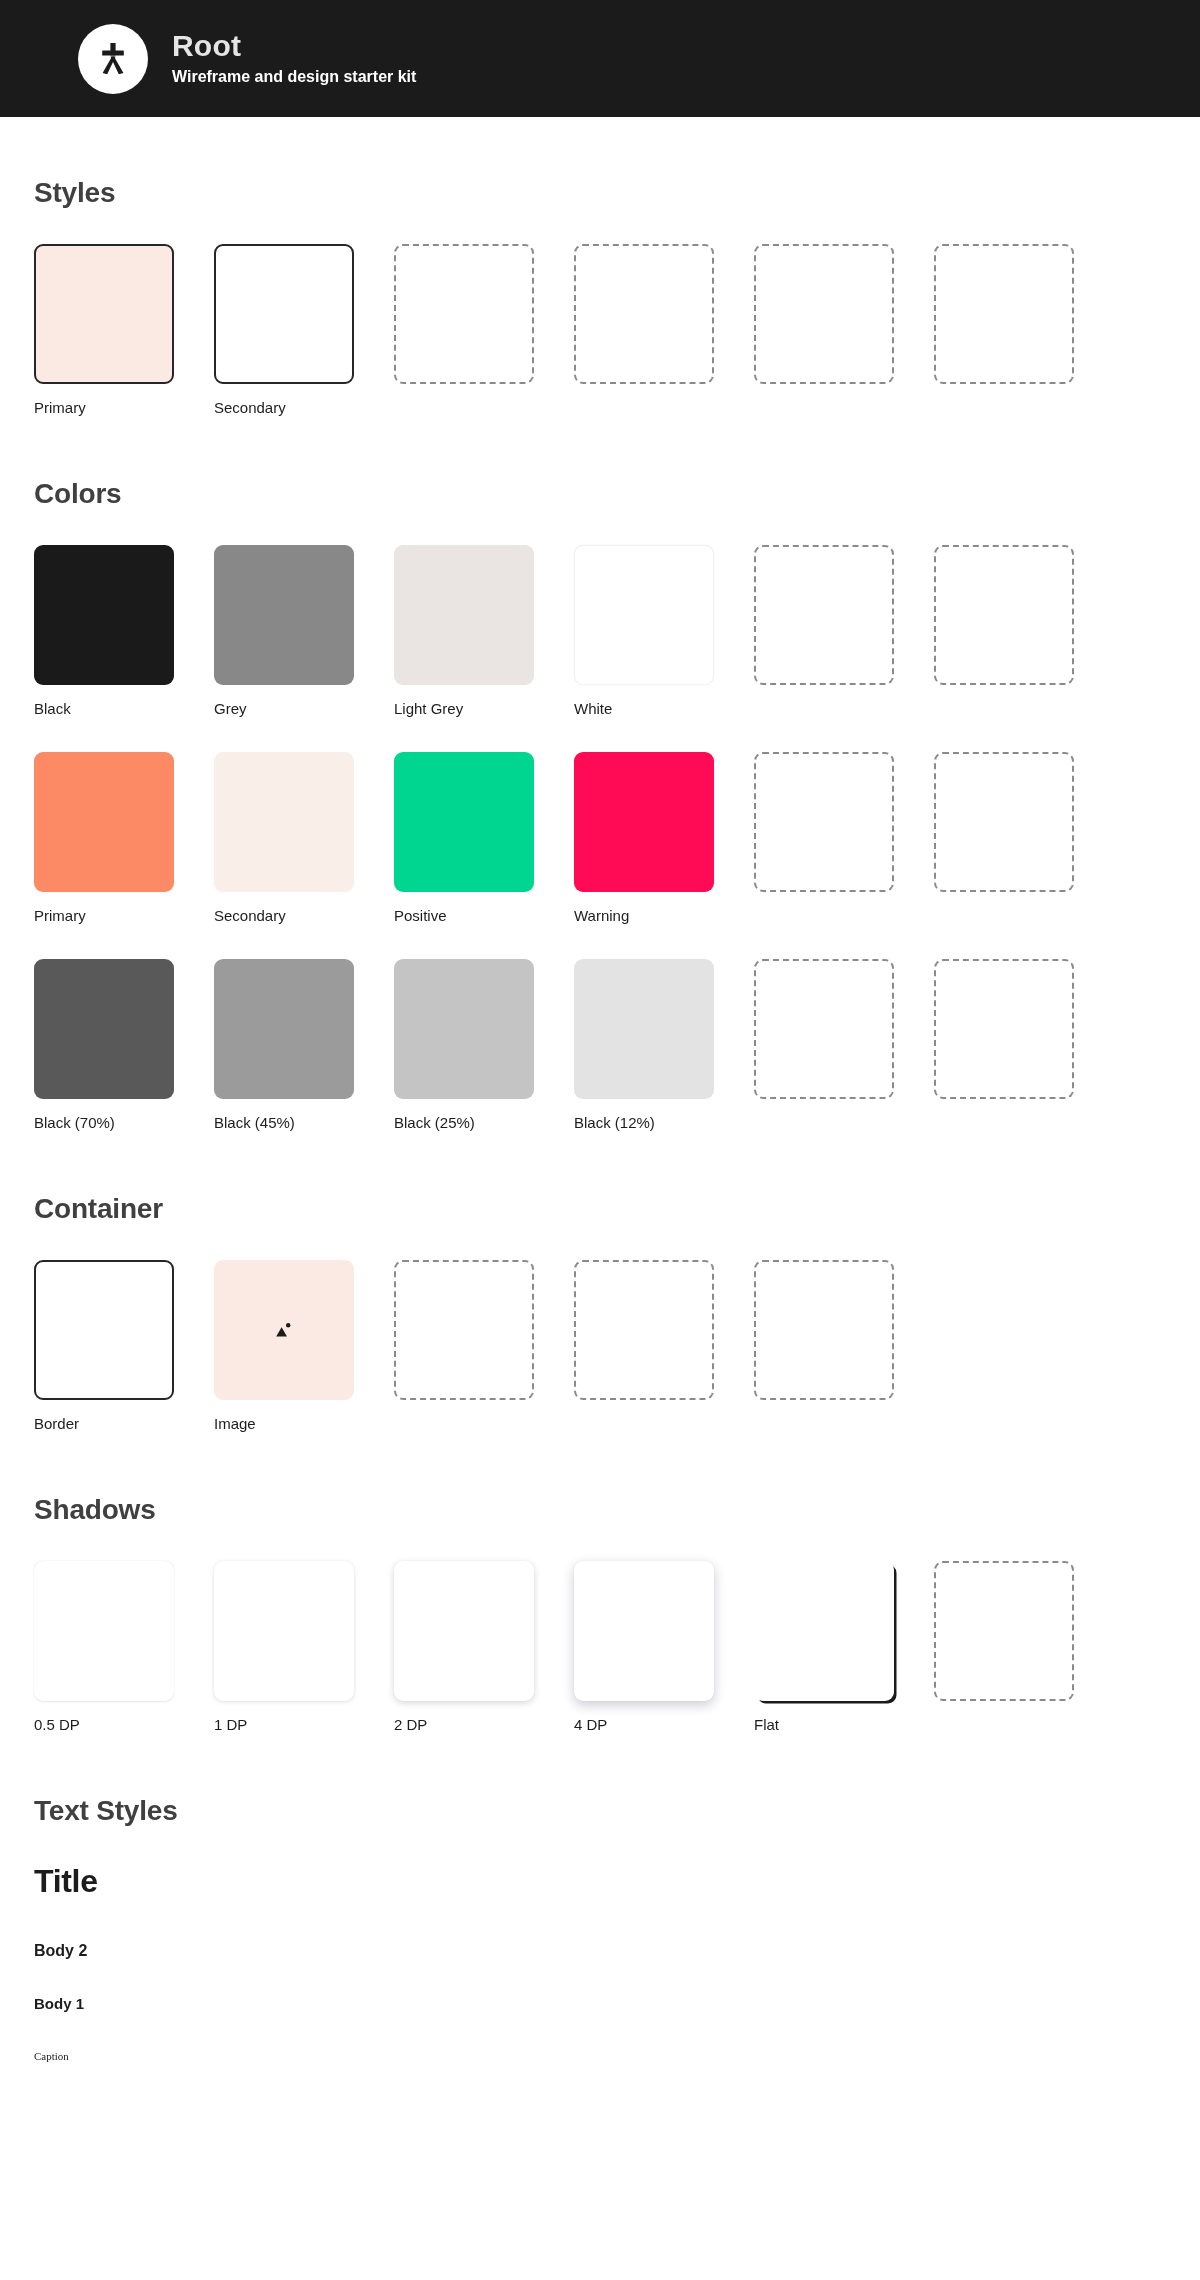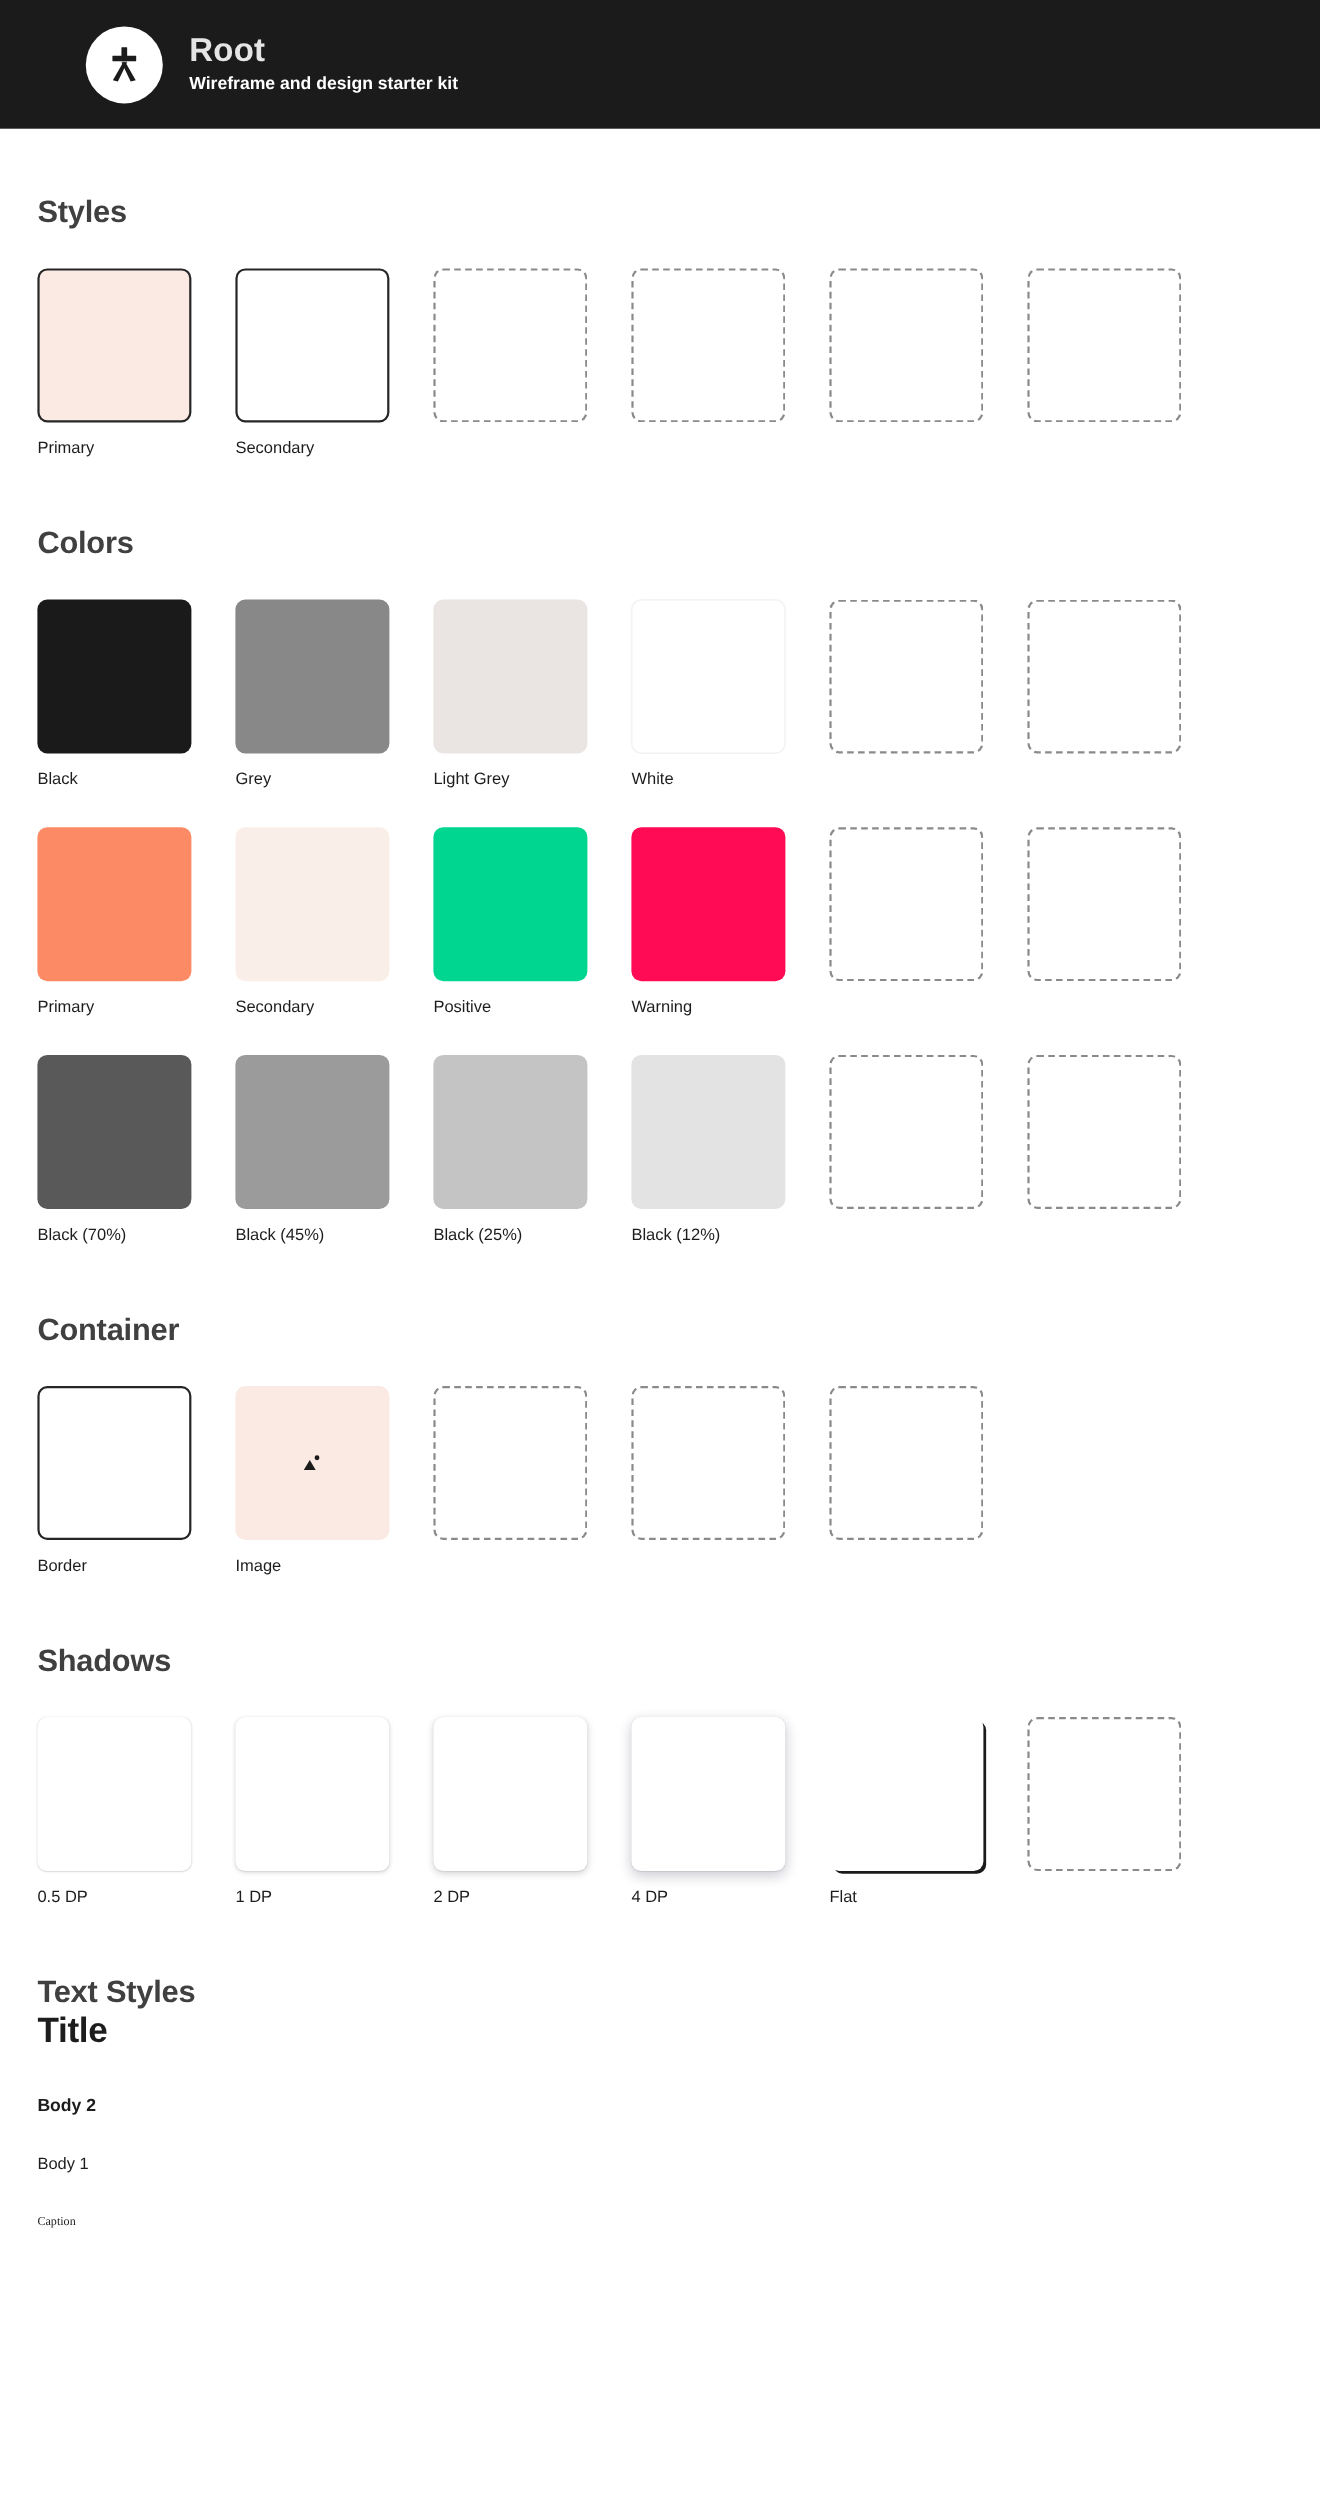--- a/index.html
+++ b/index.html
@@ -111,21 +111,21 @@
   }
 
   
   .ts-title {
     font-size: 32px;
     font-weight: bold;
     color: #1d1d1d;
     letter-spacing: -0.3px;
   }
   .ts-body2 { font-size: 16px; font-weight: bold; color: #1d1d1d; }
-  .ts-body1 { font-size: 15px; font-weight: normal; color: #1d1d1d; }
+  .ts-body1 { font-size: 15px; font-weight: bold; color: #1d1d1d; }
   .ts-caption { font-size: 11px; font-weight: normal; color: #1d1d1d; }
 </style>
 </head>
 <body>
 
 <div class="header">
   <div class="logo">
     <svg width="44" height="44" viewBox="0 0 44 44" aria-hidden="true">
       <rect x="19.4" y="6" width="5.2" height="12.6" rx="0.4" fill="#1b1b1b"></rect>
       <rect x="11.2" y="13.6" width="21.6" height="5.0" rx="0.4" fill="#1b1b1b"></rect>
@@ -293,20 +293,20 @@
           </div>
           <div class="cell">
             <div class="box placeholder"></div>
           </div>
         </div>
       </div>
     </div>
 
   <div class="section" style="margin-top:62px;">
     <div class="section-title">Text Styles</div>
-    <div style="">
+    <div style="margin-top:36px;">
       <div class="ts-title">Title</div>
       <div class="ts-body2" style="margin-top:42px;">Body 2</div>
       <div class="ts-body1" style="margin-top:35px;">Body 1</div>
       <div class="ts-caption" style="margin-top:38px;font-family:Liberation Serif, serif;">Caption</div>
     </div>
   </div>
 </div>
 
 </body></html>

